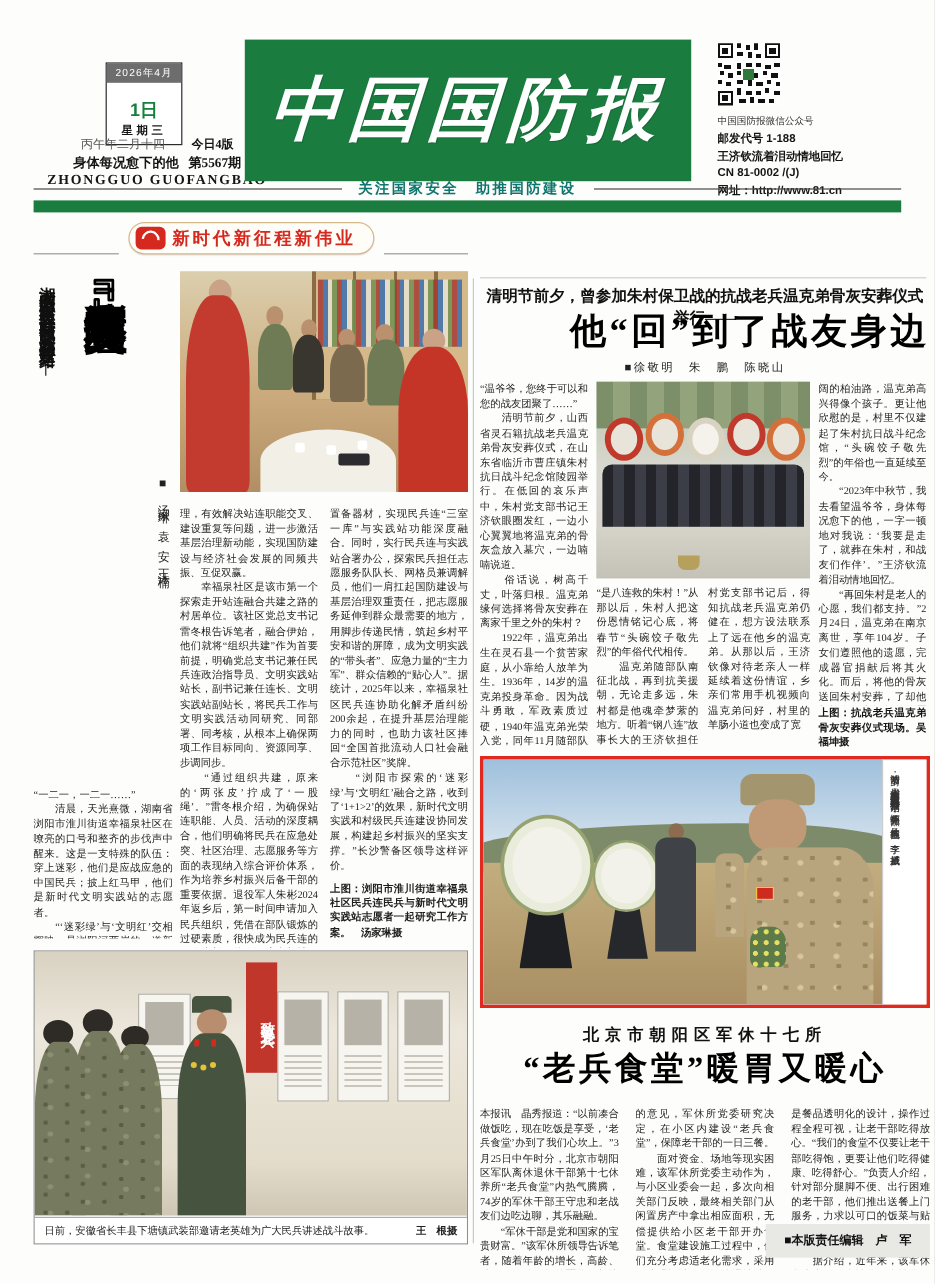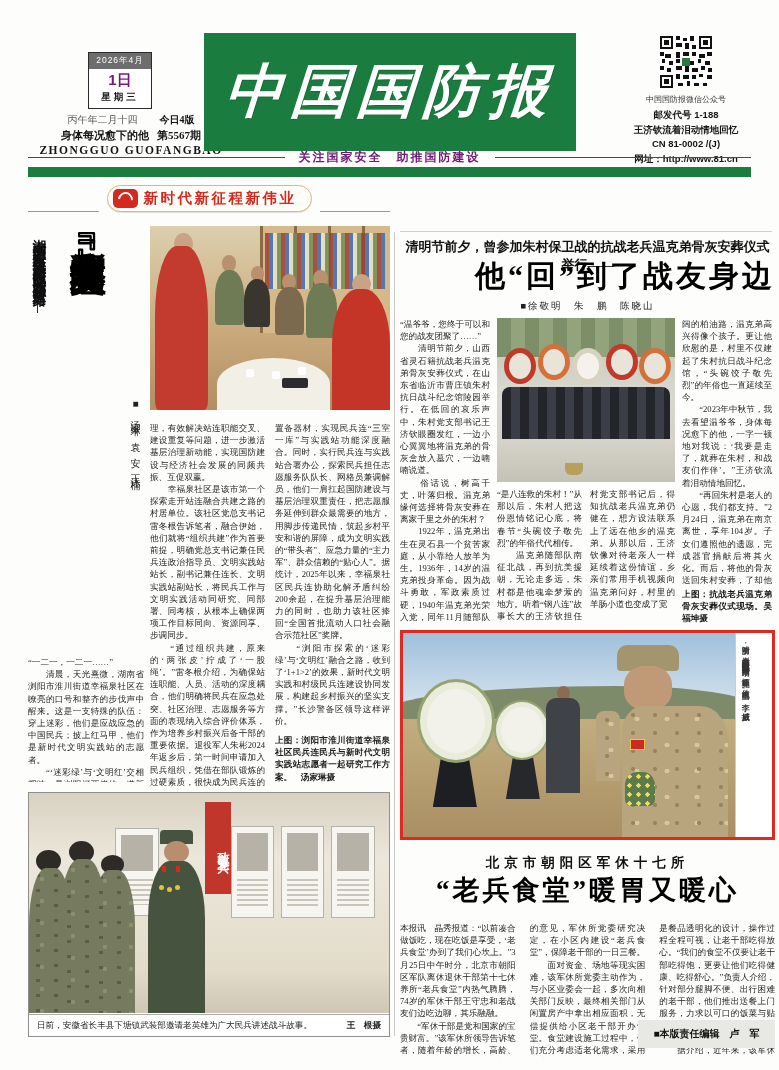--- a/index.html
+++ b/index.html
@@ -7,39 +7,39 @@
         font-family:"Liberation Serif","DejaVu Serif",serif;color:#151515;overflow:hidden;
         box-shadow:0 0 6px rgba(0,0,0,.25);}
   .abs{position:absolute;}
   .vtext{writing-mode:vertical-rl;}
   .sans{font-family:"Liberation Sans","DejaVu Sans",sans-serif;}
   .body-text{font-size:8.6px;line-height:1.42;text-align:justify;white-space:pre-line;
              overflow:hidden;color:#1d1d1d;}
   
   .calendar{left:88px;top:52px;width:62px;border:1px solid #2b2b2b;background:#fff;text-align:center;}
   .cal-month{background:#6d6d6d;color:#fff;font-size:8.5px;padding:2px 0;letter-spacing:1px;}
-  .cal-day{color:#701a75;font-weight:bold;font-size:15px;padding-top:2px;}
+  .cal-day{color:#15803d;font-weight:bold;font-size:15px;padding-top:14px;}
   .cal-week{font-size:9.5px;font-weight:bold;letter-spacing:3px;padding:1px 0 4px;}
   .mast-info{left:26px;top:113px;width:210px;text-align:center;}
   .mi1{font-size:10px;color:#555;}
   .mi1 b{color:#111;margin-left:22px;}
   .mi2{font-size:11px;font-weight:bold;margin-top:1px;}
   .mi2 span+span{margin-left:8px;}
   .mi3{font-size:11.5px;font-weight:bold;letter-spacing:1.5px;margin-top:1px;}
   .mast-green{left:204px;top:33px;width:372px;height:118px;background:#1a7c3f;
               display:flex;align-items:center;justify-content:center;}
   .mast-title{color:#fff;font-size:58px;font-weight:bold;font-style:italic;letter-spacing:8px;
               transform:skewX(-4deg);text-shadow:1px 1px 0 rgba(0,0,0,.15);white-space:nowrap;}
-  .mast-right{left:598px;top:36px;width:176px;text-align:center;}
+  .mast-right{left:598px;top:36px;width:176px;text-align:left;}
   .qr-wrap{display:inline-block;}
   .qr-label{font-size:8px;color:#333;margin-top:2px;}
   .codes{font-size:9.5px;font-weight:bold;line-height:1.55;margin-top:3px;}
   .slogan-row{left:28px;top:149px;width:723px;display:flex;align-items:center;gap:14px;}
   .hline{flex:1;height:1px;background:#4a4a4a;}
-  .slogan{color:#701a75;font-weight:bold;font-size:12px;letter-spacing:2px;}
+  .slogan{color:#0f766e;font-weight:bold;font-size:12px;letter-spacing:2px;}
   .green-bar{left:28px;top:167px;width:723px;height:10px;background:#1a7c3f;}
   .divider-v{left:394px;top:232px;width:1px;height:804px;background:#c8c8c6;}
   .rule-rt{left:400px;top:231px;width:372px;height:1px;background:#cfcfcd;}
   
   #left-col{left:28px;top:186px;width:362px;height:851px;}
   .series-row{left:0;top:0;width:362px;height:26px;display:flex;align-items:flex-end;gap:8px;}
   .srule{flex:1;height:1px;background:#9a9a98;}
   .series-pill{position:relative;border:1px solid #d6b98b;border-radius:14px;background:#fffdf8;
                padding:3px 14px 3px 36px;color:#d5281e;font-weight:bold;font-size:14.5px;
                letter-spacing:2.5px;box-shadow:0 1px 1px rgba(0,0,0,.12);}

